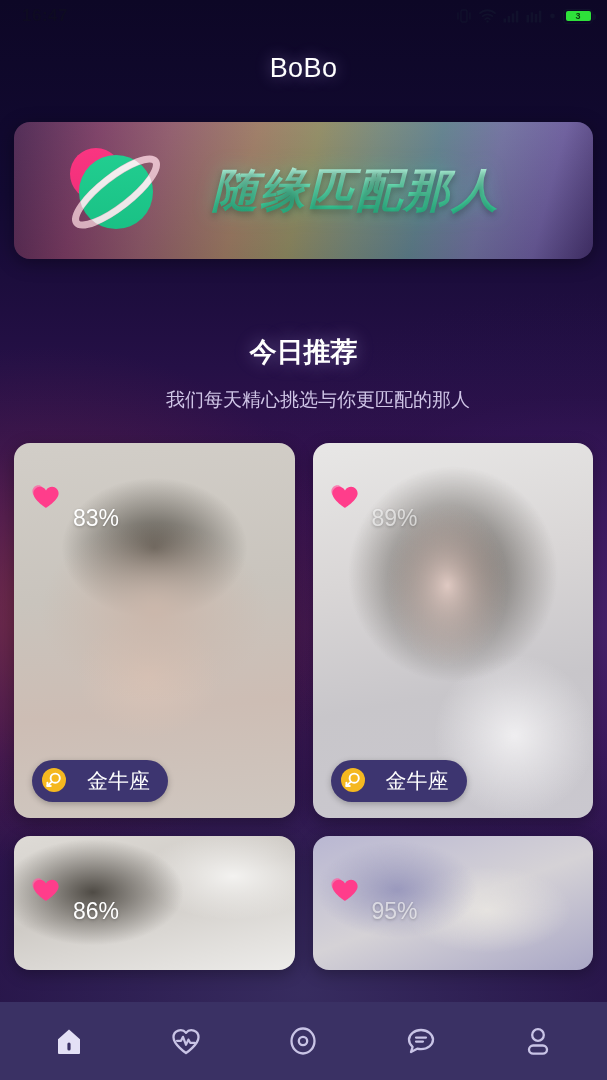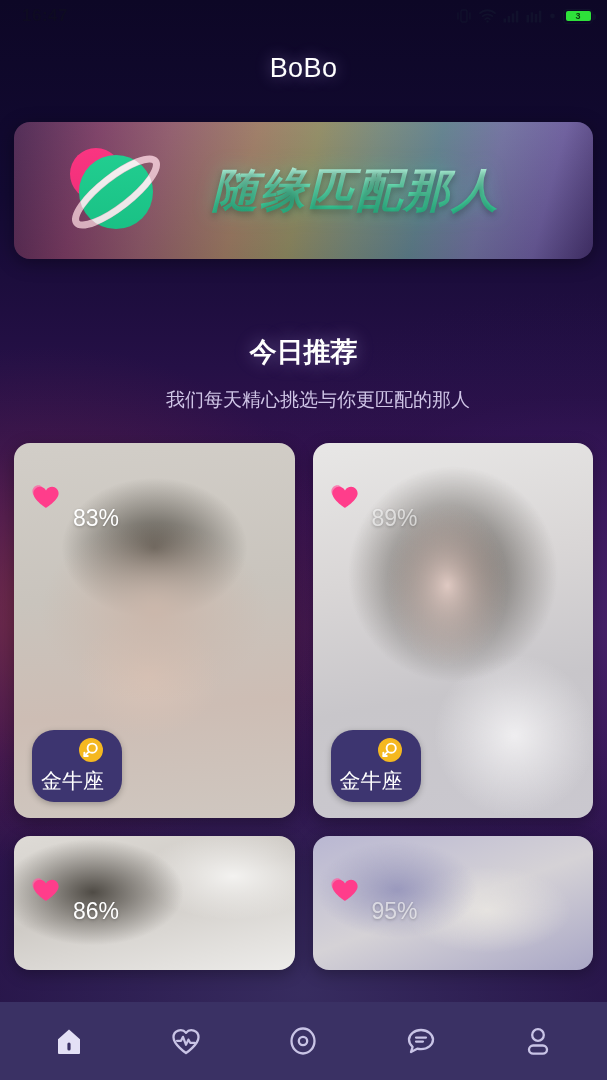--- a/index.html
+++ b/index.html
@@ -149,25 +149,24 @@
   }
   .match-pct {
     font-size:23px; font-weight:500; color:#ffffff;
     text-shadow:0 1px 3px rgba(0,0,0,0.25);
     margin-top:44px;
   }
   .match-pct.faded { color:rgba(255,255,255,0.62); }
 
   .zodiac {
     position:absolute; left:18px; bottom:16px;
-    display:flex; align-items:flex-end; gap:4px;
+    display:flex; align-items:flex-start; gap:20px;
     background:#3d3570; border-radius:22px;
     padding:7px 18px 7px 9px;
     box-shadow:0 2px 6px rgba(0,0,0,0.25);
-    flex-direction:column;
   }
   .zodiac-label { font-size:21px; color:#ffffff; font-weight:500; }
 
   
   .navbar {
     position:absolute; left:0; right:0; bottom:0;
     height:78px; background:#3a3164;
     display:flex; align-items:center; justify-content:space-around;
     padding:0 10px;
   }

